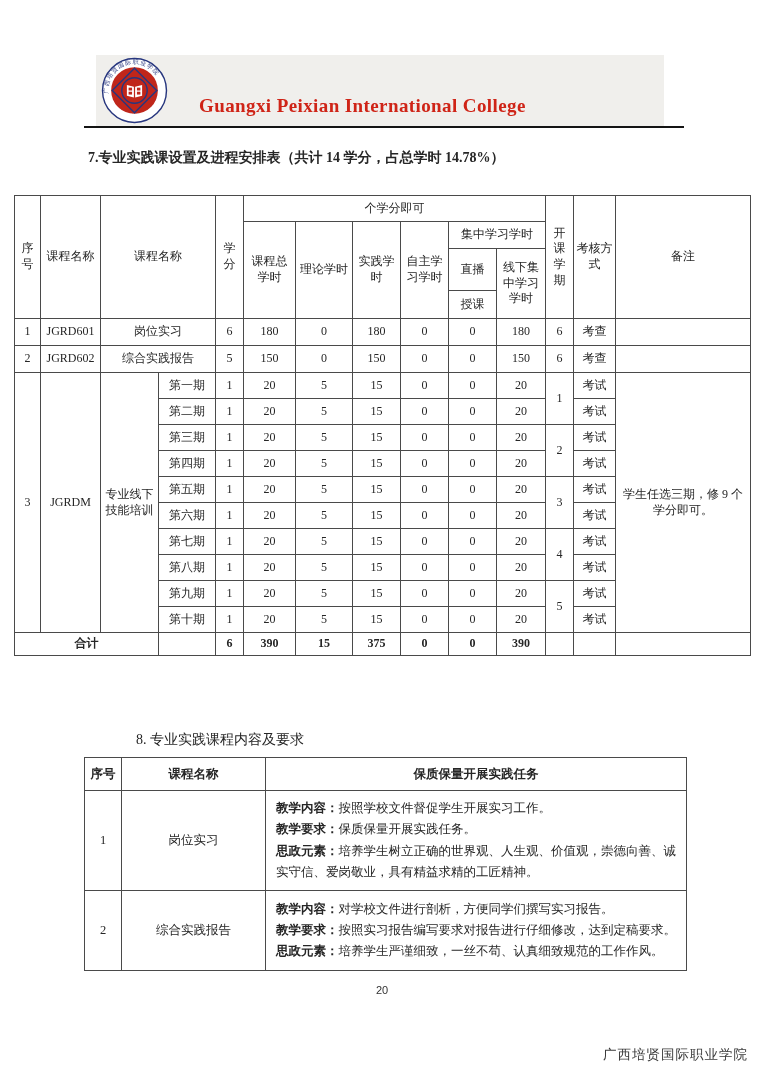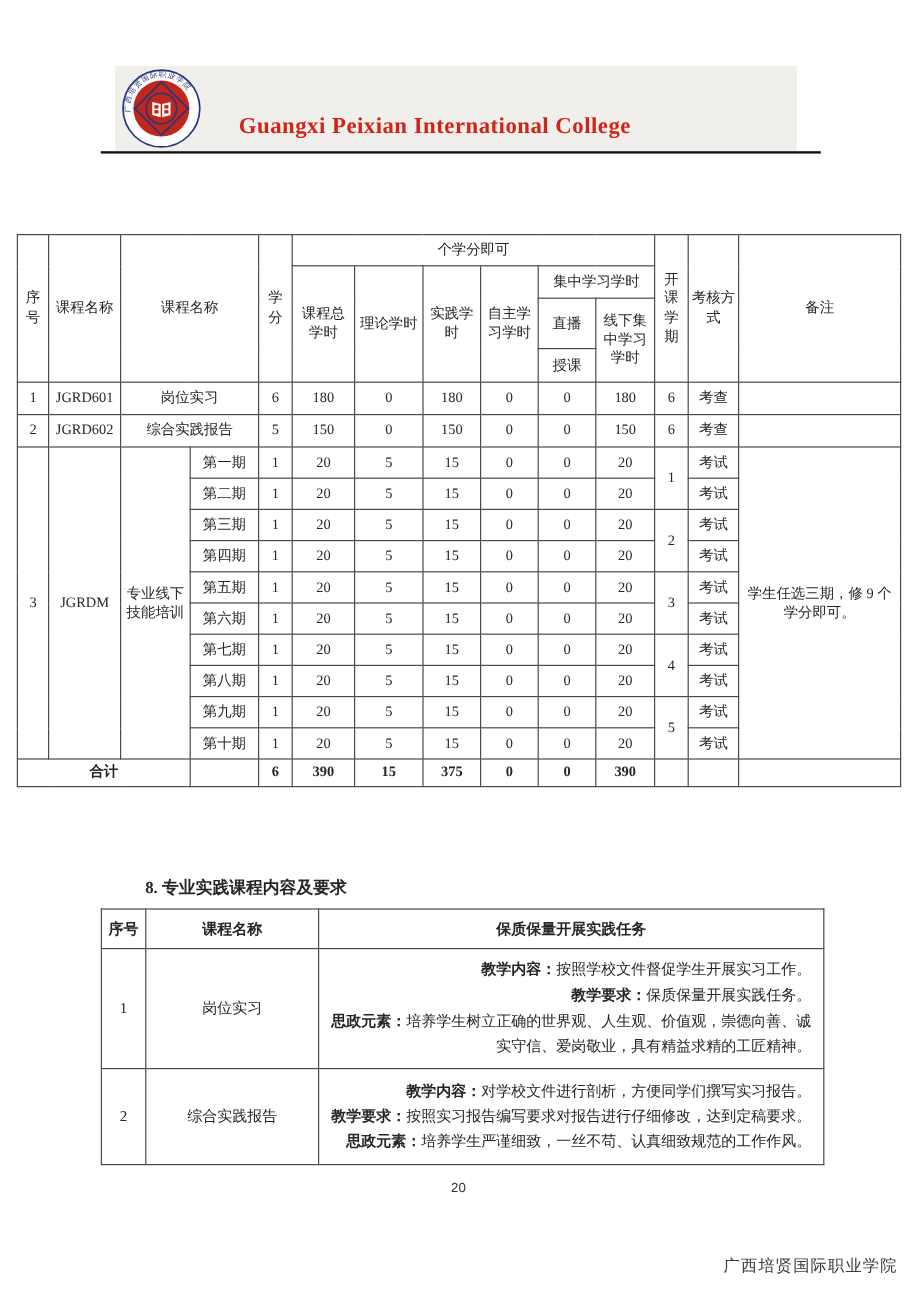--- a/index.html
+++ b/index.html
@@ -10,39 +10,39 @@
   .header-band{position:absolute;left:96px;top:55px;width:568px;height:71px;background:#f0efec;}
   .logo{position:absolute;left:5px;top:2px;}
   .zh-name{position:absolute;left:100px;top:-2px;font-size:33px;font-weight:bold;color:#cf2417;
            letter-spacing:6px;white-space:nowrap;}
   .en-name{position:absolute;left:103px;top:40px;font-size:19px;font-weight:bold;color:#cf2417;
            letter-spacing:0.4px;white-space:nowrap;}
   .header-rule{position:absolute;left:84px;top:126px;width:600px;height:2px;background:#141414;}
 
   
   .sec7-title{position:absolute;left:88px;top:149px;font-size:14px;font-weight:bold;white-space:nowrap;}
-  .sec8-title{position:absolute;left:121px;top:731px;font-size:14px;font-weight:bold;white-space:nowrap;}
+  .sec8-title{position:absolute;left:136px;top:731px;font-size:14px;font-weight:normal;white-space:nowrap;}
 
   
   .main-table{position:absolute;left:14px;top:195px;width:736px;border-collapse:collapse;
               table-layout:fixed;font-size:12px;}
   .main-table td{border:1px solid #4a4a4a;text-align:center;vertical-align:middle;
                  padding:0 2px;white-space:pre-line;line-height:1.3;overflow:hidden;}
   .main-table td.bold{font-weight:bold;}
   #main-tbody tr{height:26px;}
   #main-tbody tr:nth-child(2),#main-tbody tr:nth-child(5),#main-tbody tr:nth-child(6){height:27px;}
   #main-tbody tr:nth-child(3){height:42px;}
   #main-tbody tr:nth-child(4){height:28px;}
   #main-tbody tr:nth-child(17){height:23px;}
 
   
   .s8-table{position:absolute;left:84px;top:757px;width:602px;border-collapse:collapse;
             table-layout:fixed;font-size:12.5px;}
   .s8-table td{border:1px solid #4a4a4a;vertical-align:middle;text-align:center;padding:2px 4px;}
-  .s8-table td.content{text-align:right;padding:6px 10px;vertical-align:middle;}
+  .s8-table td.content{text-align:left;padding:6px 10px;vertical-align:middle;}
   .s8-table td.content p{margin:0;line-height:1.7;}
   .s8-table .hdr{font-weight:bold;}
   #s8-tbody tr:nth-child(1){height:33px;}
   #s8-tbody tr:nth-child(2){height:100px;}
   #s8-tbody tr:nth-child(3){height:80px;}
 
   
   .page-num{position:absolute;left:0;top:984px;width:100%;text-align:center;font-size:11px;
             color:#333;font-family:"Liberation Sans","DejaVu Sans",sans-serif;}
   .watermark{position:absolute;right:16px;top:1046px;font-size:13.5px;color:#3a3a3a;
@@ -75,20 +75,21 @@
         <rect x="27.2" y="30.2" width="3.4" height="2.8" fill="#c0261a"></rect>
         <rect x="27.2" y="34.2" width="3.4" height="2.8" fill="#c0261a"></rect>
         <rect x="35.4" y="30.2" width="3.4" height="2.8" fill="#c0261a"></rect>
         <rect x="35.4" y="34.2" width="3.4" height="2.8" fill="#c0261a"></rect>
       </g>
     </svg>
     <div class="en-name">Guangxi Peixian International College</div>
   </div>
   <div class="header-rule"></div>
 
+  <div class="sec7-title">7.专业实践课设置及进程安排表（共计 14 学分，占总学时 14.78%）</div>
 
   <table class="main-table">
     <colgroup>
       <col style="width:26px">
         <col style="width:60px">
         <col style="width:58px">
         <col style="width:57px">
       <col style="width:28px">
         <col style="width:52px">
         <col style="width:57px">

